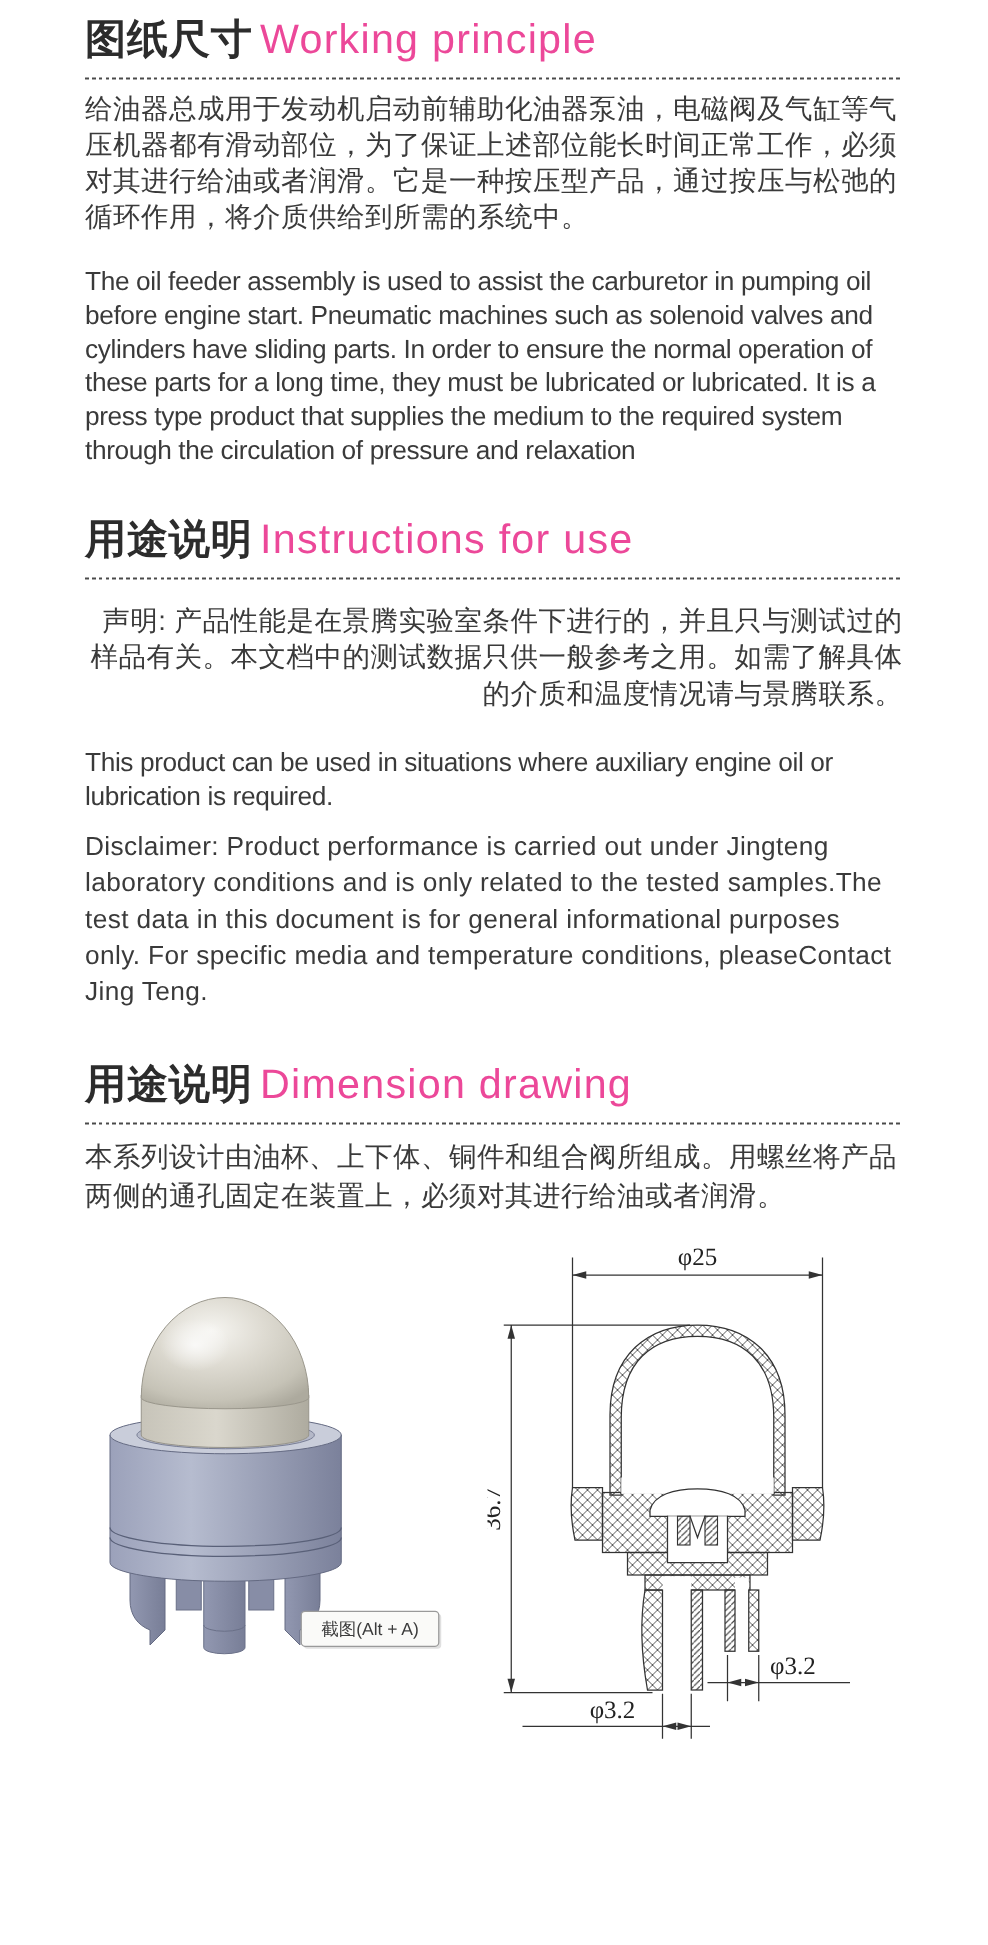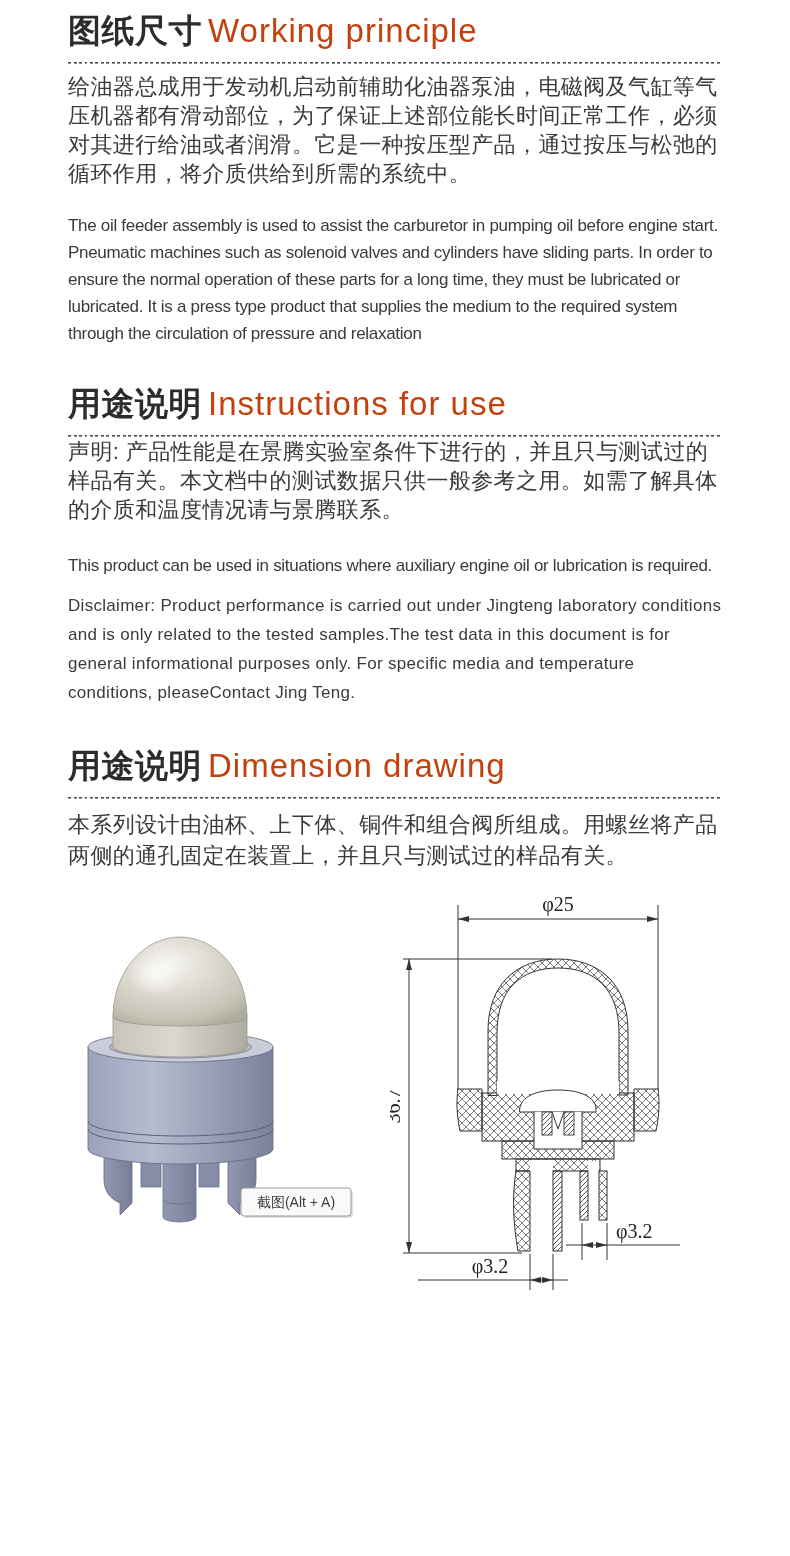--- a/index.html
+++ b/index.html
@@ -10,36 +10,36 @@
     color:#3a3a3a;
     -webkit-font-smoothing:antialiased;
   }
   .content { padding:8px 68px 0 68px; position:relative; }
 
   h2.sec-head {
     margin:0; font-size:33px; line-height:46px;
     font-weight:700; color:#2c2c2c; letter-spacing:0.5px;
     white-space:nowrap;
   }
-  h2.sec-head .en { font-weight:400; color:#c2410c; margin-left:6px; letter-spacing:1px; }
+  h2.sec-head .en { font-weight:400; color:#ec4899; margin-left:6px; letter-spacing:1px; }
 
   .rule {
     height:2px; border:none; margin:8px 0 0 0;
     background-image:repeating-linear-gradient(90deg,#4a4a4a 0 3px,transparent 3px 5.5px);
     background-size:100% 1.6px; background-repeat:no-repeat; background-position:0 50%;
   }
 
   p { margin:0; }
   .p-zh  { font-size:22px; line-height:29px; letter-spacing:0.4px; }
   .p-zh.tall { line-height:31px; }
-  .p-en  { font-size:17px; line-height:27px; letter-spacing:-0.3px; }
+  .p-en  { font-size:21px; line-height:27px; letter-spacing:-0.3px; }
   .p-en.loose { line-height:29px; letter-spacing:0.3px; }
 
   .mt8{margin-top:8px;} .mt10{margin-top:10px;} .mt12{margin-top:12px;}
-  .mt18{margin-top:0;} .mt22{margin-top:22px;} .mt24{margin-top:24px;} .mt28{margin-top:28px;} .mt34{margin-top:34px;} .mt36{margin-top:36px;}
+  .mt18{margin-top:18px;text-align:right;} .mt22{margin-top:22px;} .mt24{margin-top:24px;} .mt28{margin-top:28px;} .mt34{margin-top:34px;} .mt36{margin-top:36px;}
 
   .figure { position:relative; height:446px; margin-top:12px; }
   .figure svg { position:absolute; display:block; }
   svg.render  { left:0px;  top:14px; }
   svg.drawing { left:322px; top:0px; }
 
   .dim-text {
     font-family:"Liberation Serif","DejaVu Serif",serif;
     font-size:20px; fill:#222222;
   }
@@ -61,21 +61,21 @@
     <h2 class="sec-head"><span>用途说明</span><span class="en">Instructions for use</span></h2>
     <div class="rule"></div>
     <p class="p-zh mt18">声明: 产品性能是在景腾实验室条件下进行的，并且只与测试过的样品有关。本文档中的测试数据只供一般参考之用。如需了解具体的介质和温度情况请与景腾联系。</p>
     <p class="p-en mt28">This product can be used in situations where auxiliary engine oil or lubrication is required.</p>
     <p class="p-en loose mt12">Disclaimer: Product performance is carried out under Jingteng laboratory conditions and is only related to the tested samples.The test data in this document is for general informational purposes only. For specific media and temperature conditions, pleaseContact Jing Teng.</p>
   </section>
 
   <section class="mt36">
     <h2 class="sec-head"><span>用途说明</span><span class="en">Dimension drawing</span></h2>
     <div class="rule"></div>
-    <p class="p-zh tall mt10">本系列设计由油杯、上下体、铜件和组合阀所组成。用螺丝将产品两侧的通孔固定在装置上，并且只与测试过的样品有关。</p>
+    <p class="p-zh tall mt10">本系列设计由油杯、上下体、铜件和组合阀所组成。用螺丝将产品两侧的通孔固定在装置上，必须对其进行给油或者润滑。</p>
 
     <div class="figure">
 
       <svg class="render" width="330" height="430" viewBox="0 0 330 430">
         <defs>
           <radialGradient id="gDome" cx="42%" cy="30%" r="78%">
             <stop offset="0" stop-color="#f6f5f1"></stop>
             <stop offset="0.4" stop-color="#dedbd2"></stop>
             <stop offset="0.8" stop-color="#c6c3b7"></stop>
             <stop offset="1" stop-color="#adaa9e"></stop>

